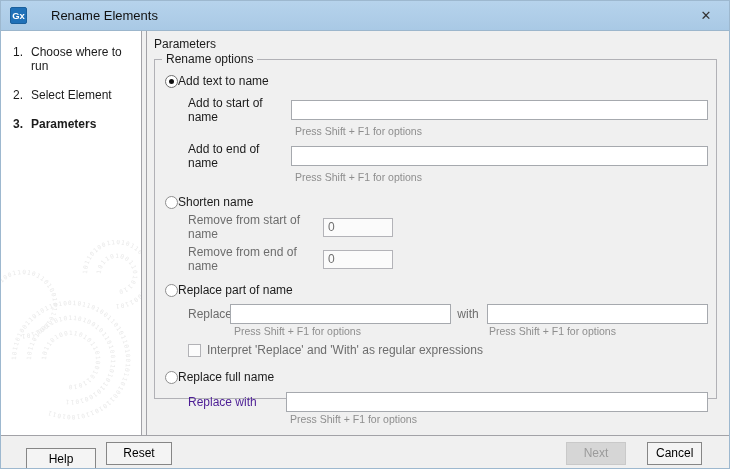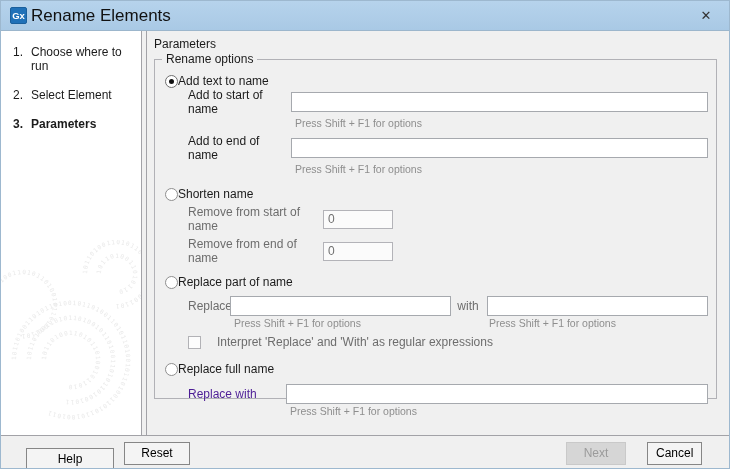--- a/index.html
+++ b/index.html
@@ -15,21 +15,21 @@
     height:30px; background:linear-gradient(#b6d3ec,#a9c9e5);
     border-bottom:1px solid #9cb6cc;
     display:flex; align-items:center; padding:0 9px;
   }
   .app-icon {
     width:17px; height:17px; background:#2071b8; border-radius:2px;
     color:#fff; font-size:9.5px; font-weight:bold;
     display:flex; align-items:center; justify-content:center;
     border:1px solid #1a5f9c;
   }
-  .win-title { margin-left:4px; font-size:17px; color:#111; }
+  .win-title { margin-left:24px; font-size:13px; color:#111; }
   .close-btn {
     margin-left:auto; width:28px; text-align:center; font-size:13px;
     color:#333; cursor:default; line-height:28px;
   }
   
   .bodyrow { display:flex; height:404px; }
   .sidebar {
     width:141px; background:#fff; border-right:1px solid #a2a2a7;
     padding-top:14px; position:relative; overflow:hidden; flex:none;
   }
@@ -73,48 +73,48 @@
     font-family:"Liberation Sans", sans-serif; font-size:12px; flex:1; min-width:0;
     outline:none;
   }
   input.num { flex:none; width:70px; height:19px; background:#fbfbfb; color:#707070; border-color:#b3b3b8; }
   .with-label { flex:none; margin:0 8px 0 6px; }
   .with-spacer { flex:none; width:18px; margin:0 8px 0 6px; }
   .hint-row { display:flex; margin-left:25px; margin-top:1px; height:13px;justify-content:center; }
   .hint-spacer { flex:none; }
   .sp-a { width:103px; } .sp-r { width:42px; } .sp-f { width:98px; }
   .hint { font-size:10.5px; color:#8e8e8e; padding-left:4px; flex:1; line-height:12px; white-space:nowrap; overflow:hidden; }
-  .checkbox-row { display:flex; align-items:center; margin-left:25px; gap:16px; }
+  .checkbox-row { display:flex; align-items:center; margin-left:25px; gap:6px; }
   .checkbox {
     width:13px; height:13px; border:1px solid #b2b2b6; background:#fcfcfc; flex:none;
   }
   
   .mt-r1 { margin-top:14px; }
-  .mt-i1 { }
+  .mt-i1 { margin-top:8px; }
   .mt-i2 { margin-top:4px;justify-content:center; }
   .mt-r2 { margin-top:11px; }
   .mt-s1 { margin-top:4px; }
   .mt-s2 { margin-top:4px; }
   .mt-r3 { margin-top:10px; }
   .mt-rr { margin-top:7px; }
   .mt-cb { margin-top:5px; }
   .mt-r4 { margin-top:13px; }
   .mt-f1 { margin-top:8px; }
   
   .footer {
     height:35px; border-top:1px solid #a2a2a7; background:#f0f0f0;
     display:flex; align-items:center; padding:0 27px 0 25px;
   }
   .btn {
     height:23px; background:#f4f4f4; border:1px solid #868686;
     font-family:"Liberation Sans", sans-serif; font-size:12px; color:#000;
     padding:0 8px;
   }
   .btn:disabled { background:#d6d6d6; border-color:#c9c9c9; color:#9b9b9b; }
-  .b-help { width:88px;margin-top:12px; } .b-reset { width:66px; margin-left:10px; }
+  .b-help { width:70px;margin-top:12px; } .b-reset { width:66px; margin-left:10px; }
   .right-group { margin-left:auto; display:flex; }
   .b-prev { width:61px; } .b-next { width:60px; margin-left:19px; }
   .b-finish { width:61px; margin-left:17px; } .b-cancel { width:55px; margin-left:21px; }
   svg text { fill:#e9e9e9; font-family:"DejaVu Sans Mono", monospace; font-size:6px; letter-spacing:1px; }
 </style>
 </head>
 <body>
 
 <div class="window">
 

